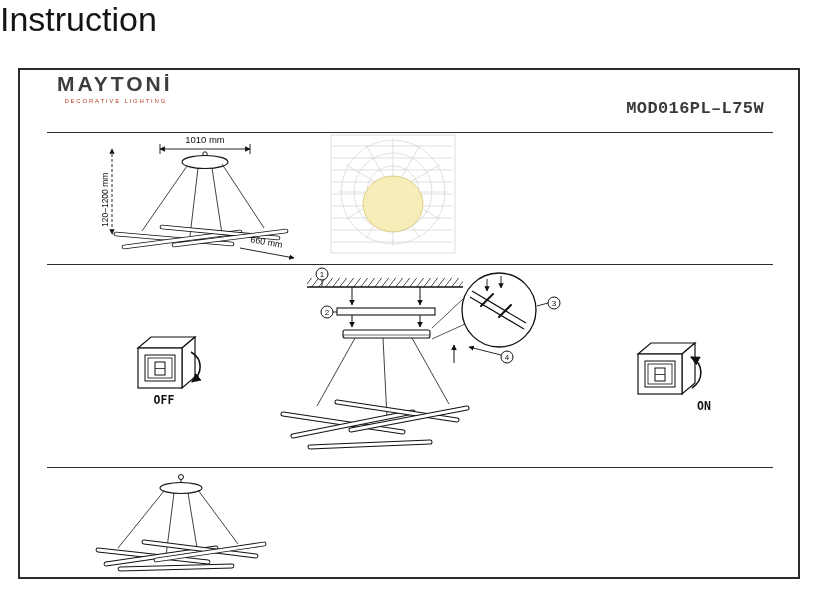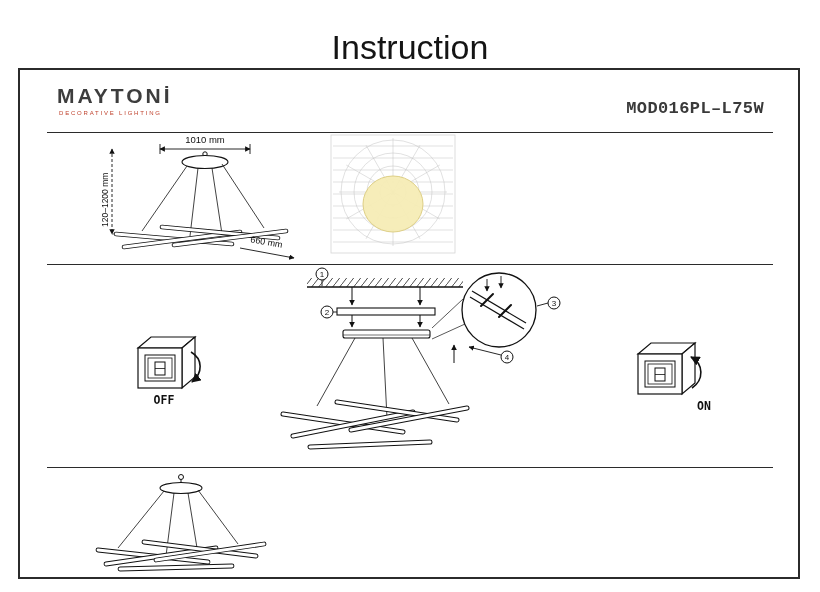--- a/index.html
+++ b/index.html
@@ -2,28 +2,28 @@
 <html><head>
 <meta charset="utf-8">
 <style>
   * { margin:0; padding:0; box-sizing:border-box; }
   html,body { background:#ffffff; }
   .page {
     position:relative; width:820px; height:592px; background:#fff;
     font-family:"Liberation Sans", sans-serif; overflow:hidden;
   }
   .title {
-    position:absolute; top:28px; left:0; width:100%;
-    text-align:center; font-size:34px; font-weight:400; color:#141414;
+    position:absolute; top:0; left:0; width:100%;
+    text-align:left; font-size:34px; font-weight:400; color:#141414;
   }
   .sheet {
     position:absolute; left:18px; top:68px; width:782px; height:511px;
     border:2px solid #2b2b2b; background:#fff;
   }
-  .brand { position:absolute; left:37px; top:14px; }
+  .brand { position:absolute; left:37px; top:2px;text-align:center; }
   .brand-name { font-size:21px; font-weight:700; letter-spacing:3px; color:#3d3d3d; }
   .brand-sub { font-size:6px; letter-spacing:1.8px; color:#c0432e; margin-top:2px; padding-left:2px; }
   .model { position:absolute; right:34px; top:29px; font-size:17px; font-weight:700; color:#3a3a3a; letter-spacing:0.4px;font-family:Liberation Mono, monospace; }
   .divider { position:absolute; left:27px; right:25px; height:1px; background:#2b2b2b; }
   .d1 { top:62px; } .d2 { top:194px; } .d3 { top:397px; }
   svg { position:absolute; overflow:visible; }
   .svg-dims   { left:78px;  top:64px;  width:212px; height:126px; }
   .svg-photo  { left:310px; top:64px;  width:126px; height:120px; }
   .svg-install{ left:245px; top:196px; width:335px; height:200px; }
   .svg-off    { left:108px; top:262px; width:100px; height:78px; }

